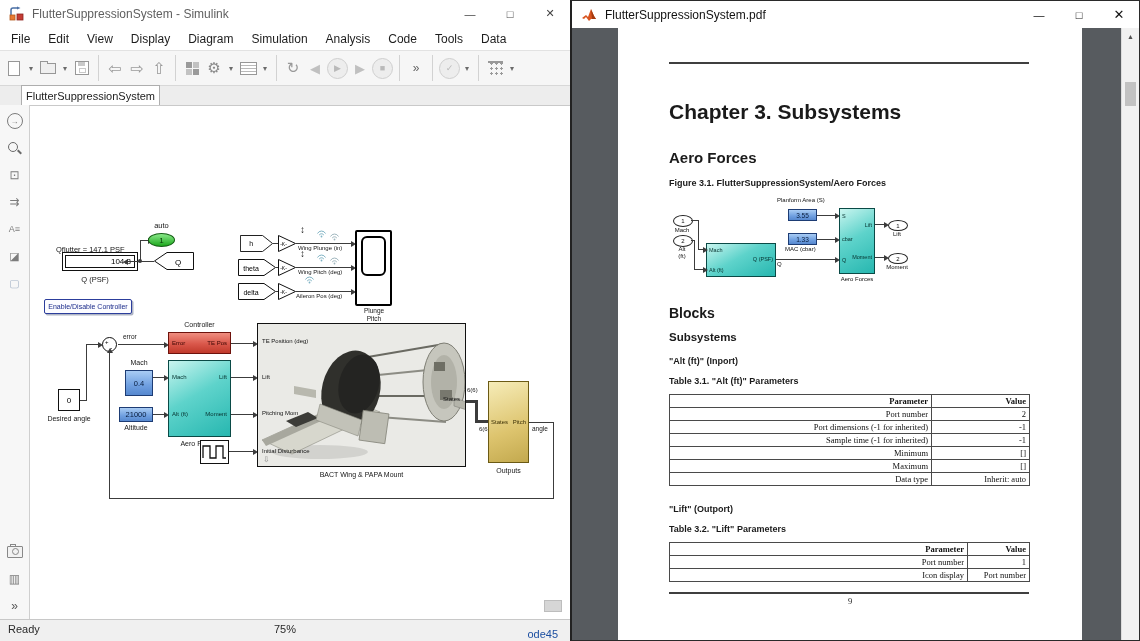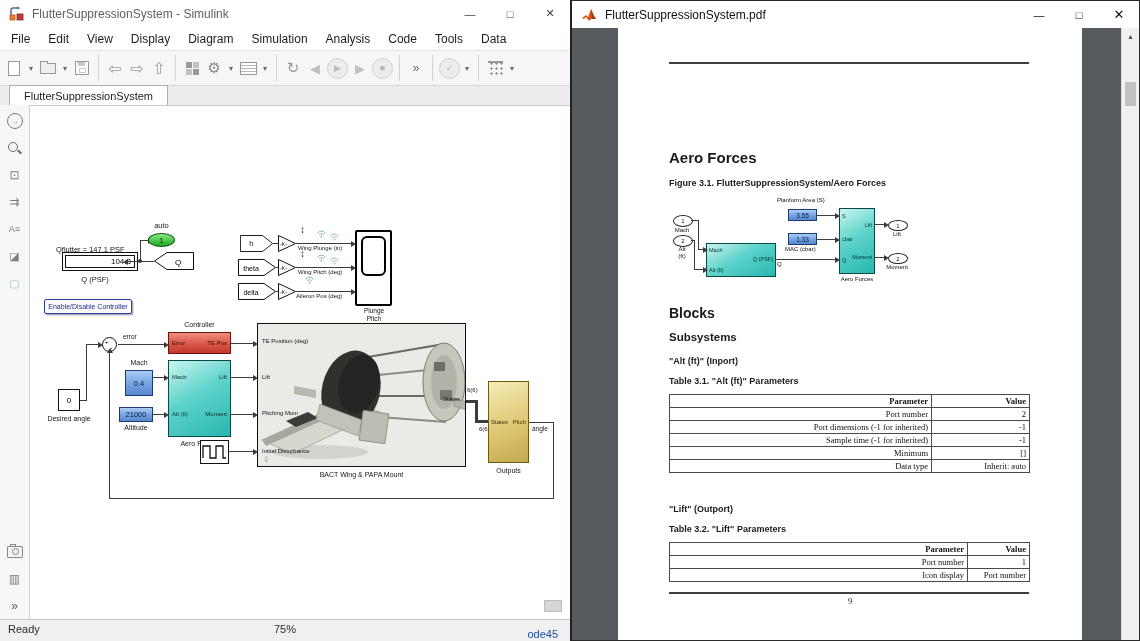--- a/index.html
+++ b/index.html
@@ -46,21 +46,21 @@
      linear-gradient(#9a9a9a,#9a9a9a) 7px 7px/6px 6px no-repeat}
   .i-list{width:15px;height:11px;border:1px solid #979797;
      background:repeating-linear-gradient(180deg,#fff 0 2px,#b9b9b9 2px 3px)}
   .i-dots{width:15px;height:12px;border-top:2px solid #999;
      background-image:radial-gradient(circle,#999 1px,transparent 1.2px);
      background-size:5px 5px;background-position:1px 3px}
 
   
   .tabbar{height:21px;background:#ededed;border-bottom:1px solid #c6c6c6;display:flex;align-items:flex-end}
   .tab{height:20px;background:#fff;border:1px solid #aeaeae;border-bottom:1px solid #fff;
-       padding:0 14px;font-size:11px;color:#222;display:flex;align-items:center;margin-left:9px}
+       padding:0 4px;font-size:11px;color:#222;display:flex;align-items:center;margin-left:21px}
 
   
   .simbody{position:absolute;top:105px;left:0;right:0;bottom:21px}
   .palette{position:absolute;left:0;top:0;bottom:0;width:30px;background:#f7f7f7;
            border-right:1px solid #cfcfcf;display:flex;flex-direction:column;align-items:center;
            padding:8px 0 6px;box-sizing:border-box;gap:11px}
   .pal{width:18px;height:16px;display:flex;align-items:center;justify-content:center;
        color:#7c7c7c;font-size:12px}
   .i-circ-arrow{width:14px;height:14px;border:1px solid #7c7c7c;border-radius:50%;
        display:flex;align-items:center;justify-content:center;font-size:8px;color:#7c7c7c}
@@ -428,20 +428,21 @@
     <span class="winctls">
       <span class="winctl" style="color:#111">—</span>
       <span class="winctl" style="color:#111">□</span>
       <span class="winctl" style="color:#111;font-size:13px">✕</span>
     </span>
   </div>
 
   <div class="pdf-viewer">
     <div class="pdf-page">
       <div class="rule" style="left:51px;top:34px;width:360px"></div>
+      <div class="heading" style="left:51px;top:72px;font-size:21px">Chapter 3. Subsystems</div>
       <div class="heading" style="left:51px;top:121px;font-size:15px">Aero Forces</div>
       <div class="heading" style="left:51px;top:150px;font-size:9px">Figure  3.1.  FlutterSuppressionSystem/Aero Forces</div>
 
       <div class="fig" style="left:43px;top:168px;width:258px;height:100px">
         <div class="f-lbl" style="left:116px;top:1px">Planform Area (S)</div>
         <div class="blk blue-grad" style="left:127px;top:13px;width:29px;height:12px;display:flex;align-items:center;justify-content:center;font-size:6.5px;color:#071c3d">3.55</div>
         <div class="blk blue-grad" style="left:127px;top:37px;width:29px;height:12px;display:flex;align-items:center;justify-content:center;font-size:6.5px;color:#071c3d">1.33</div>
         <div class="f-lbl" style="left:124px;top:50px">MAC (cbar)</div>
 
         <div class="f-oval" style="left:12px;top:19px;width:18px;height:10px">1</div>
@@ -511,20 +512,24 @@
             </tr>
           <tr>
               <td>Sample time (-1 for inherited)</td>
               <td>-1</td>
             </tr>
           <tr>
               <td>Minimum</td>
               <td>[]</td>
             </tr>
           <tr>
+              <td>Maximum</td>
+              <td>[]</td>
+            </tr>
+          <tr>
               <td>Data type</td>
               <td>Inherit: auto</td>
             </tr>
         </tbody>
       </table>
 
       <div class="heading" style="left:51px;top:476px;font-size:9px">"Lift" (Outport)</div>
       <div class="heading" style="left:51px;top:496px;font-size:9px">Table  3.2.  "Lift" Parameters</div>
 
       <table class="pdf-table" style="left:51px;top:514px;width:361px">

